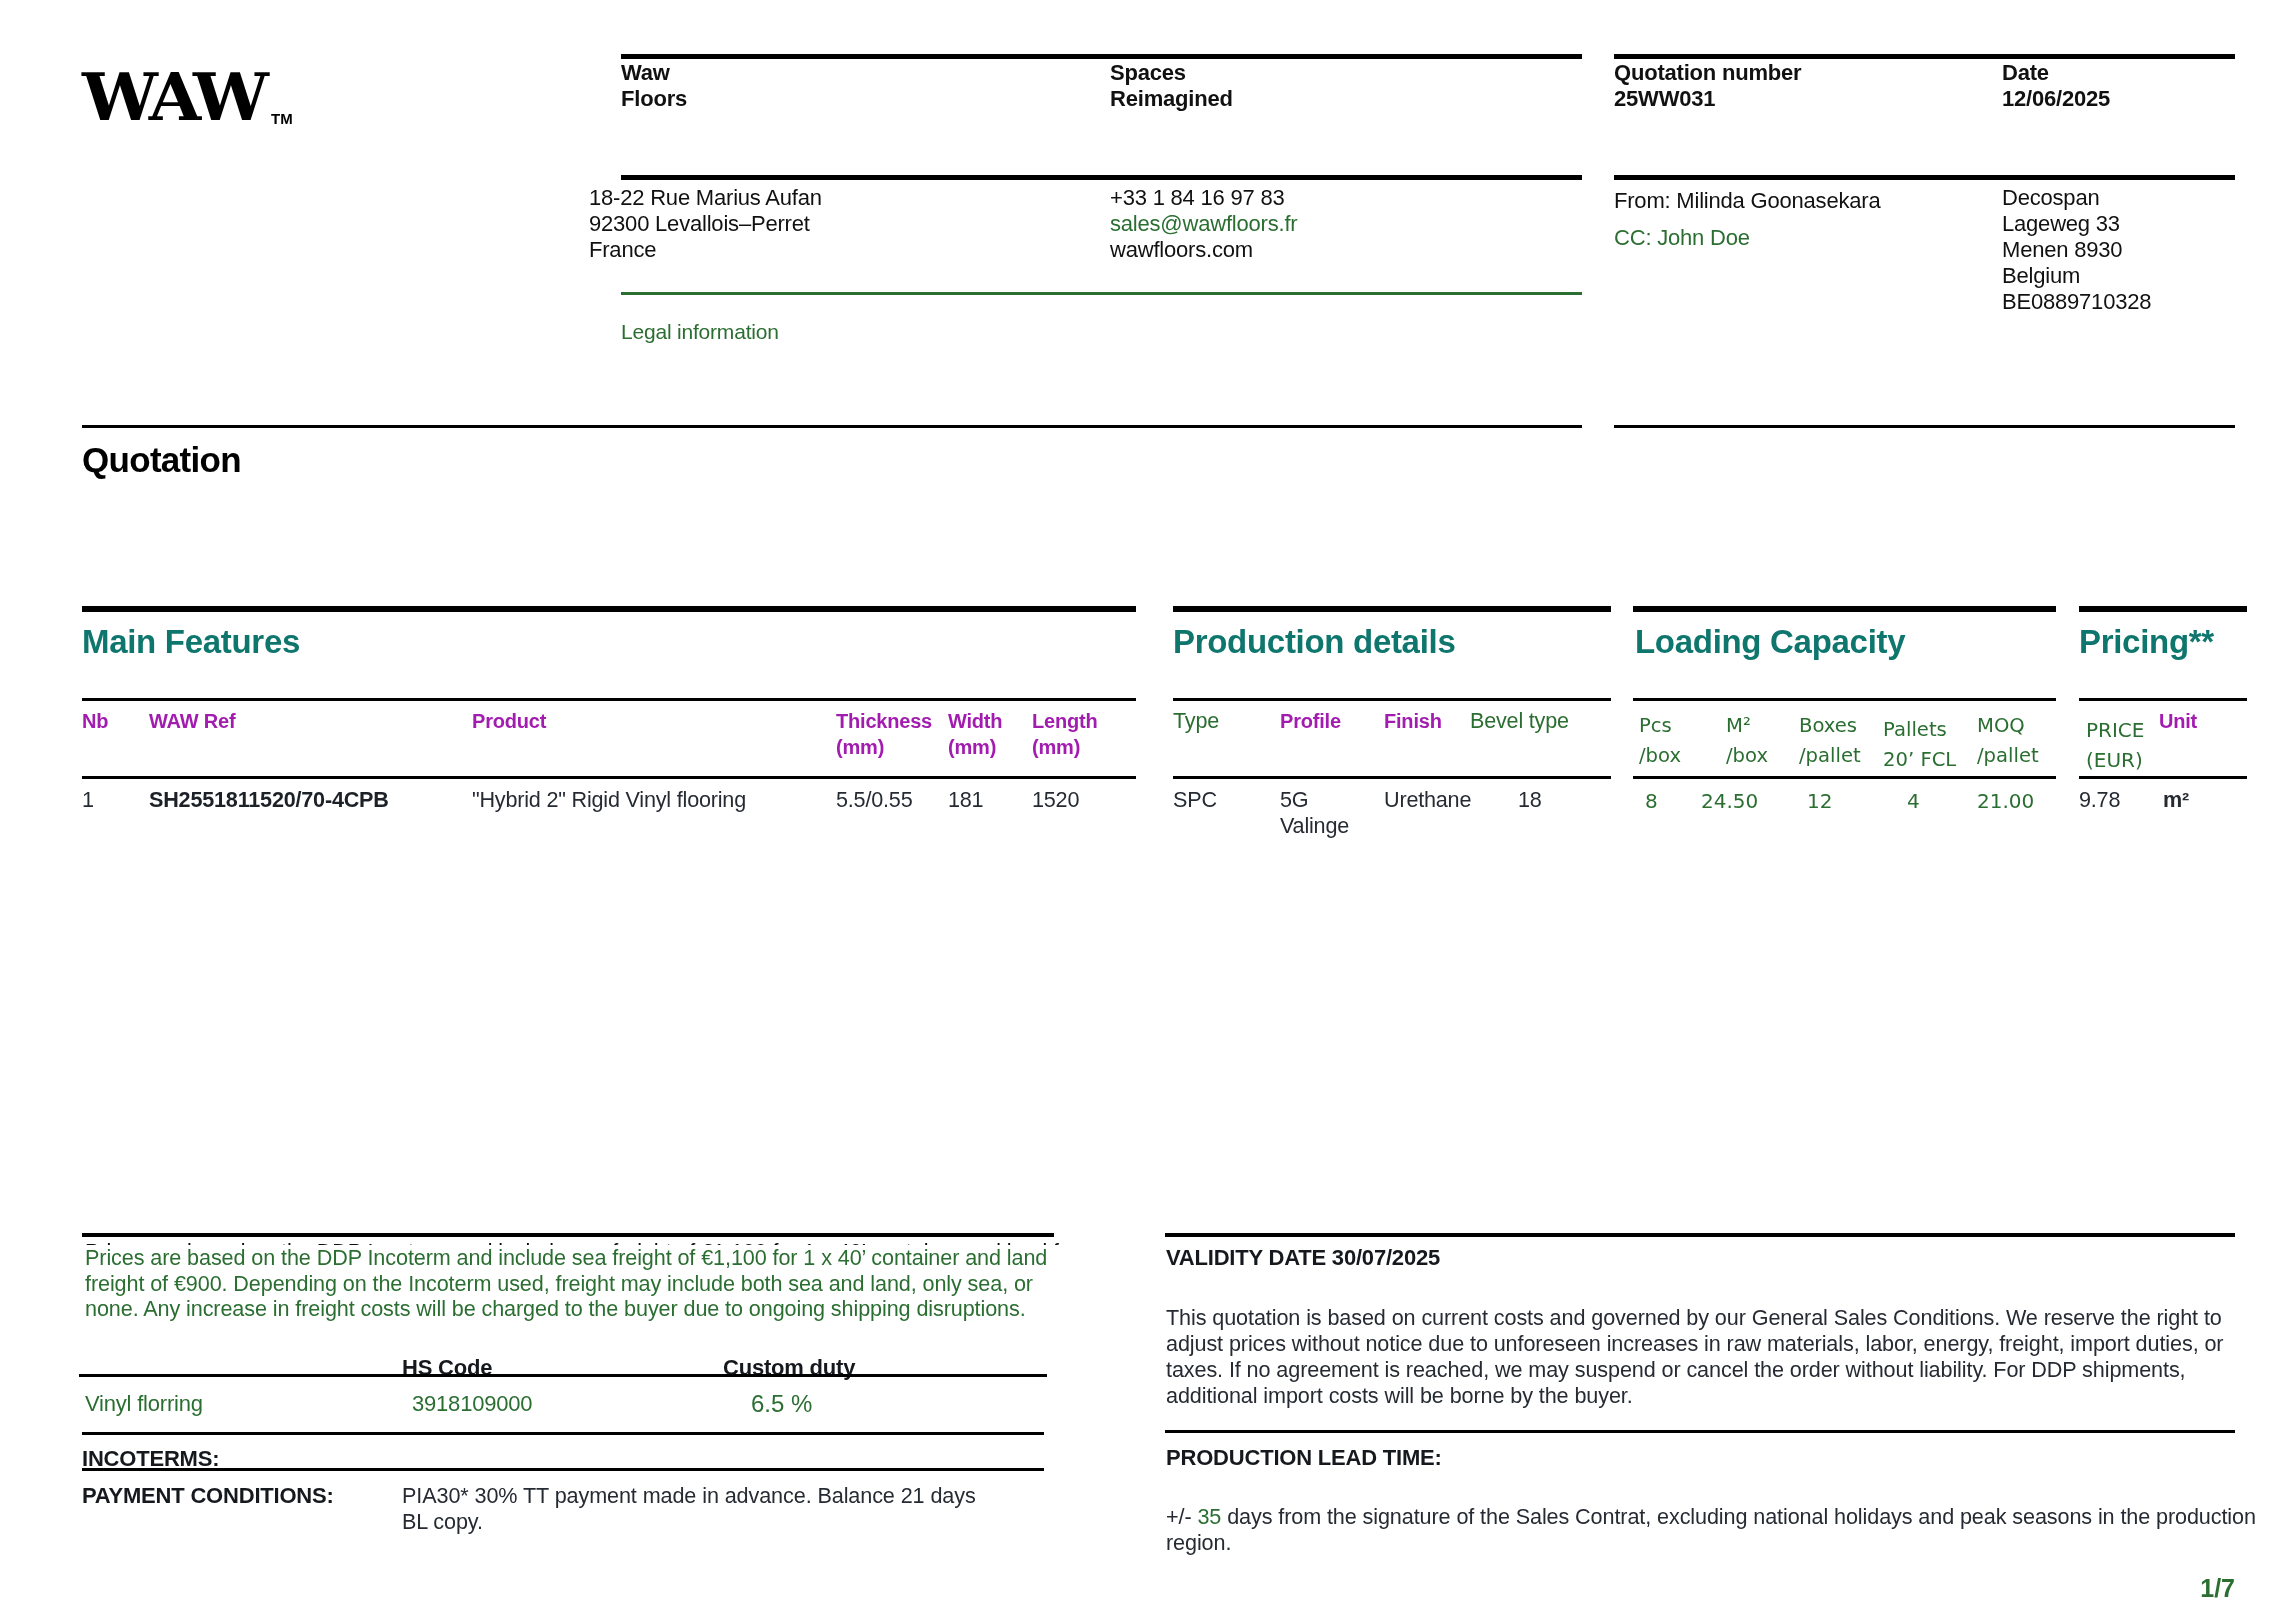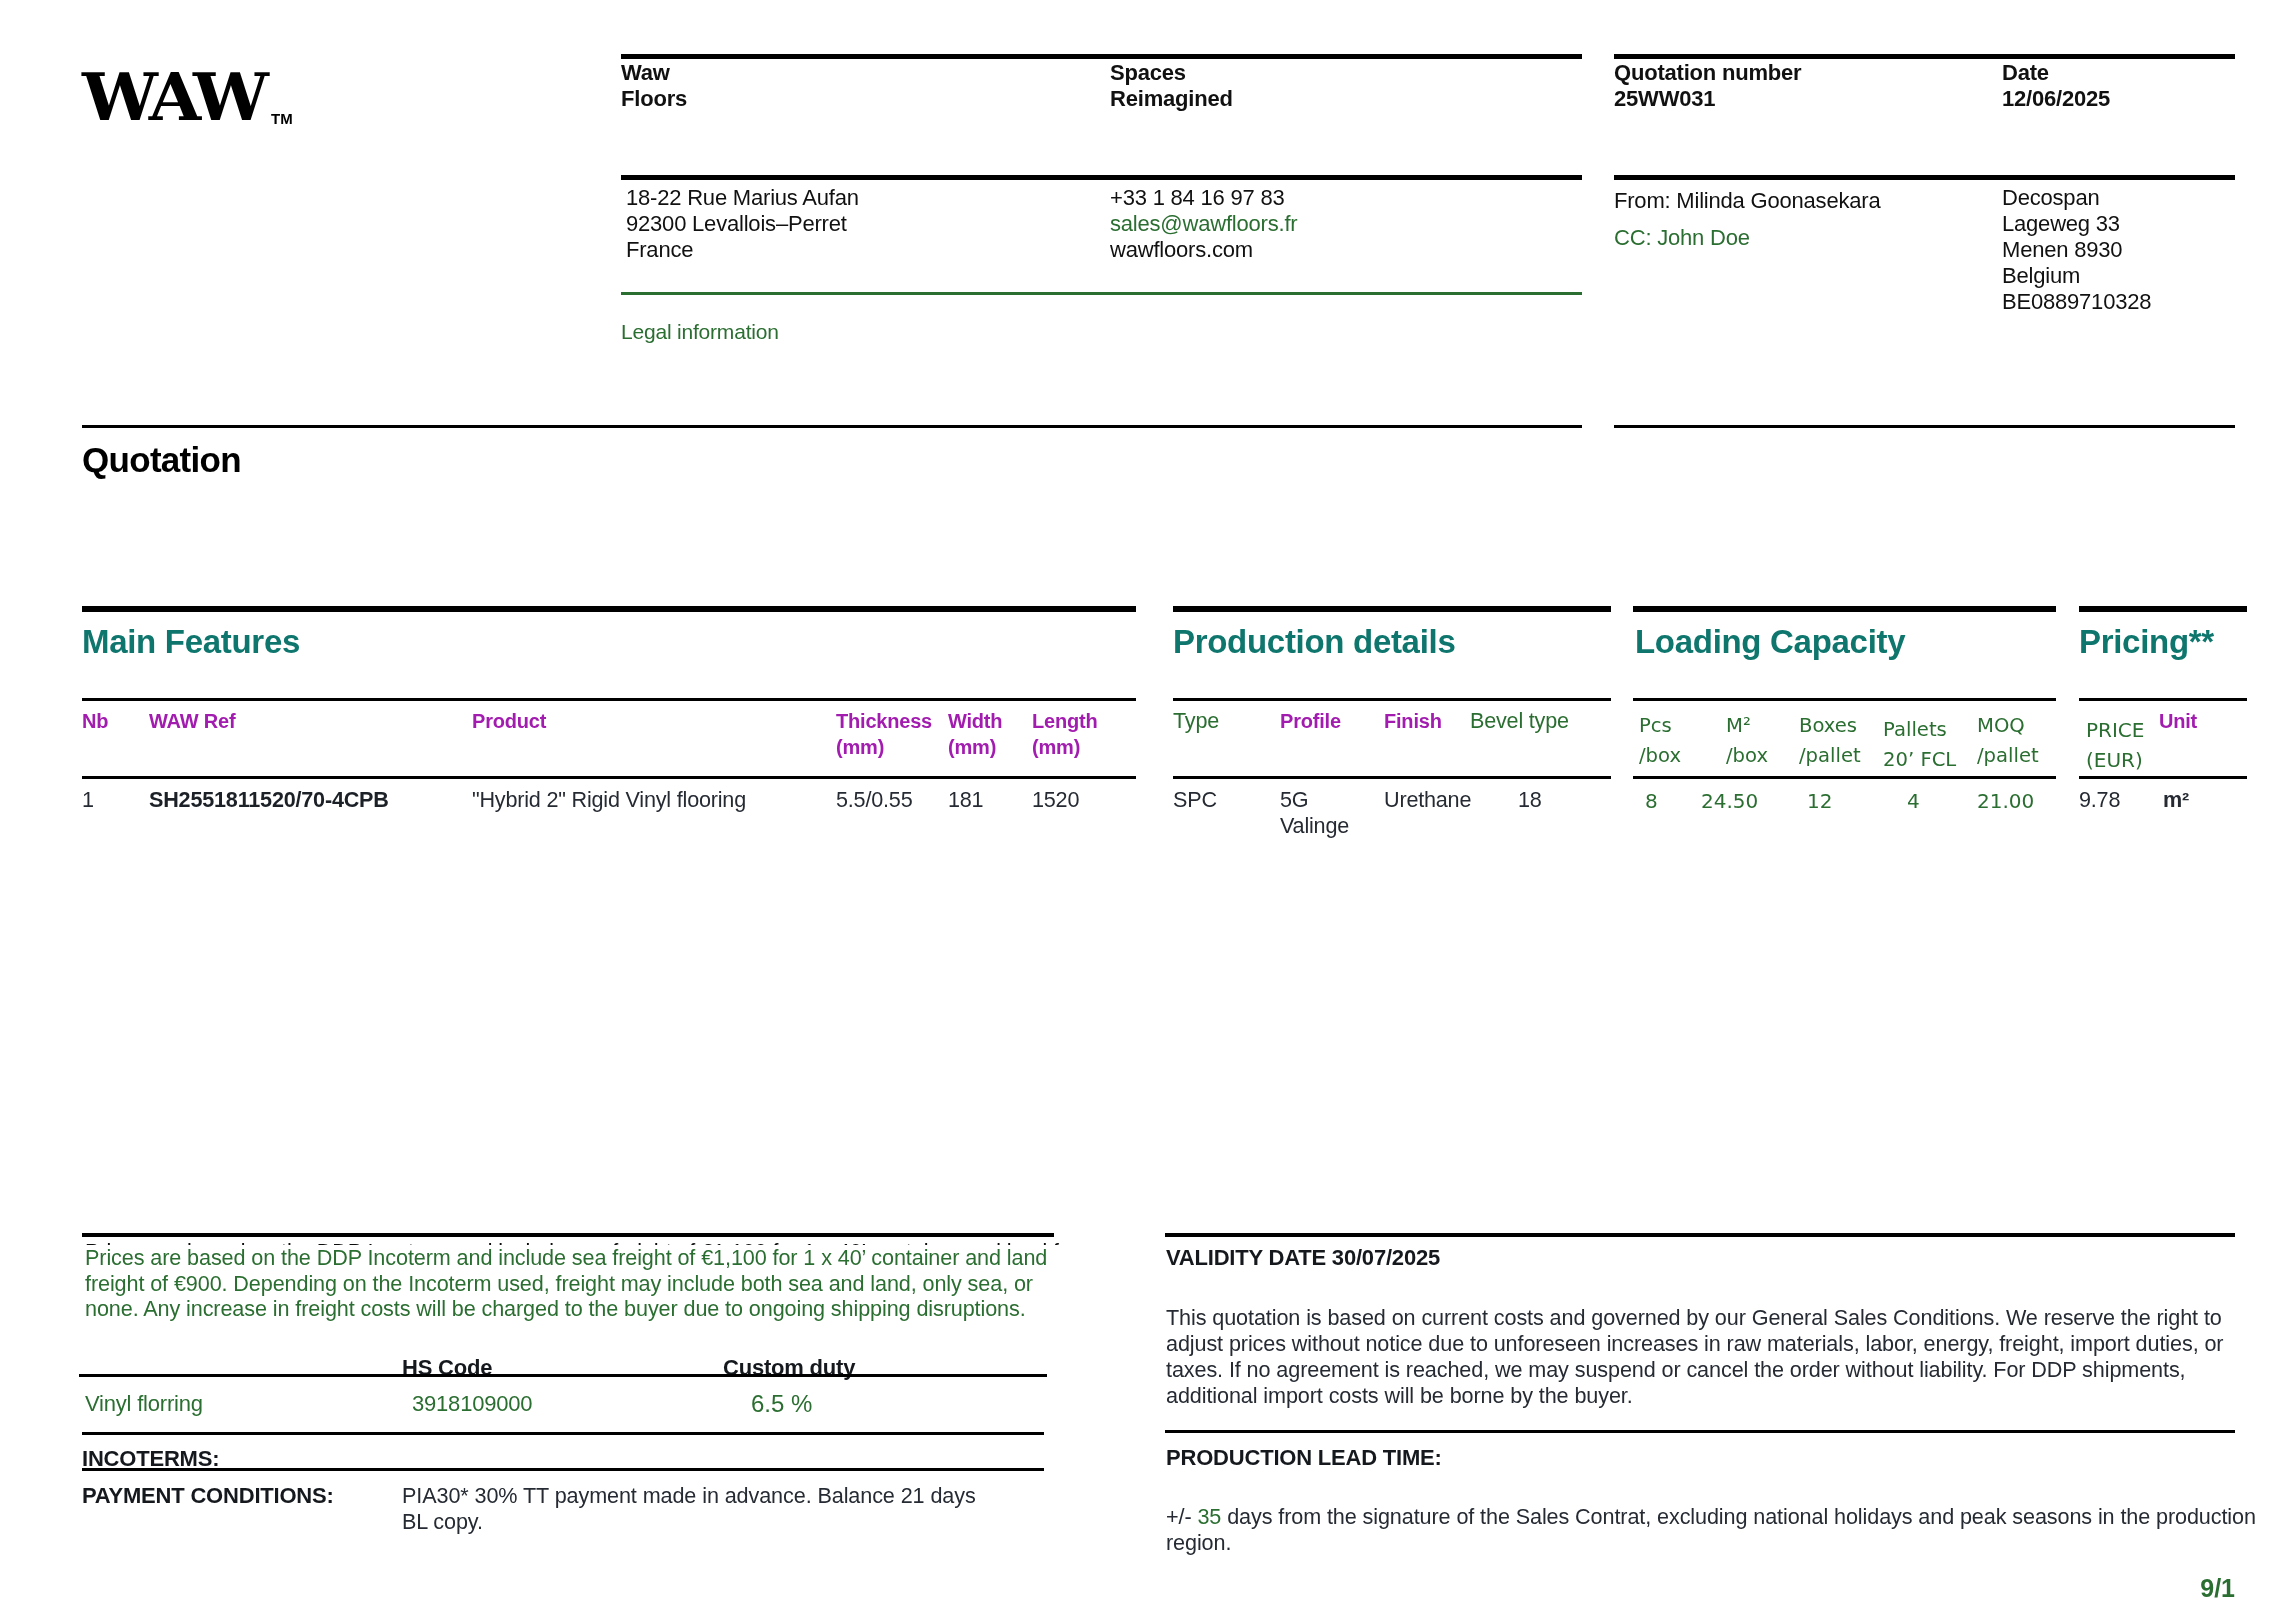--- a/index.html
+++ b/index.html
@@ -52,21 +52,21 @@
     <div>25WW031</div>
   </div>
   <div class="abs hdr-label" style="left:2002px;top:60px;">
     <div>Date</div>
     <div>12/06/2025</div>
   </div>
 
   <div class="ln" style="left:621px;top:175px;width:961px;height:4.6px;"></div>
   <div class="ln" style="left:1614px;top:175px;width:621px;height:4.6px;"></div>
 
-  <div class="abs t34" style="left:626px;top:185px;">
+  <div class="abs t34" style="left:589px;top:185px;">
     <div>18-22 Rue Marius Aufan</div>
     <div>92300 Levallois–Perret</div>
     <div>France</div>
   </div>
   <div class="abs t34" style="left:1110px;top:185px;">
     <div>+33 1 84 16 97 83</div>
     <div class="green">sales@wawfloors.fr</div>
     <div>wawfloors.com</div>
   </div>
   <div class="abs t34" style="left:1614px;top:188px;">From: Milinda Goonasekara</div>
@@ -196,16 +196,16 @@
   </div>
 
   <div class="ln" style="left:1165px;top:1233px;width:1070px;height:3.9px;"></div>
   <div class="abs label-caps" style="left:1166px;top:1245px;">VALIDITY DATE 30/07/2025</div>
   <div class="abs para dark" style="left:1166px;top:1305px;width:1080px;">This quotation is based on current costs and governed by our General Sales Conditions. We reserve the right to adjust prices without notice due to unforeseen increases in raw materials, labor, energy, freight, import duties, or taxes. If no agreement is reached, we may suspend or cancel the order without liability. For DDP shipments, additional import costs will be borne by the buyer.</div>
 
   <div class="ln" style="left:1165px;top:1430px;width:1070px;height:3.3px;"></div>
   <div class="abs label-caps" style="left:1166px;top:1445px;">PRODUCTION LEAD TIME:</div>
   <div class="abs para dark" style="left:1166px;top:1504px;width:1090px;"><span>+/- </span><span class="green">35</span><span> days from the signature of the Sales Contrat, excluding national holidays and peak seasons in the production region.</span></div>
 
-  <div class="abs green" style="left:2166px;top:1574px;width:69px;text-align:right;font-size:25px;font-weight:700;">9/1</div>
+  <div class="abs green" style="left:2166px;top:1574px;width:69px;text-align:right;font-size:25px;font-weight:700;">1/7</div>
 
 </div>
 
 
 </body></html>

